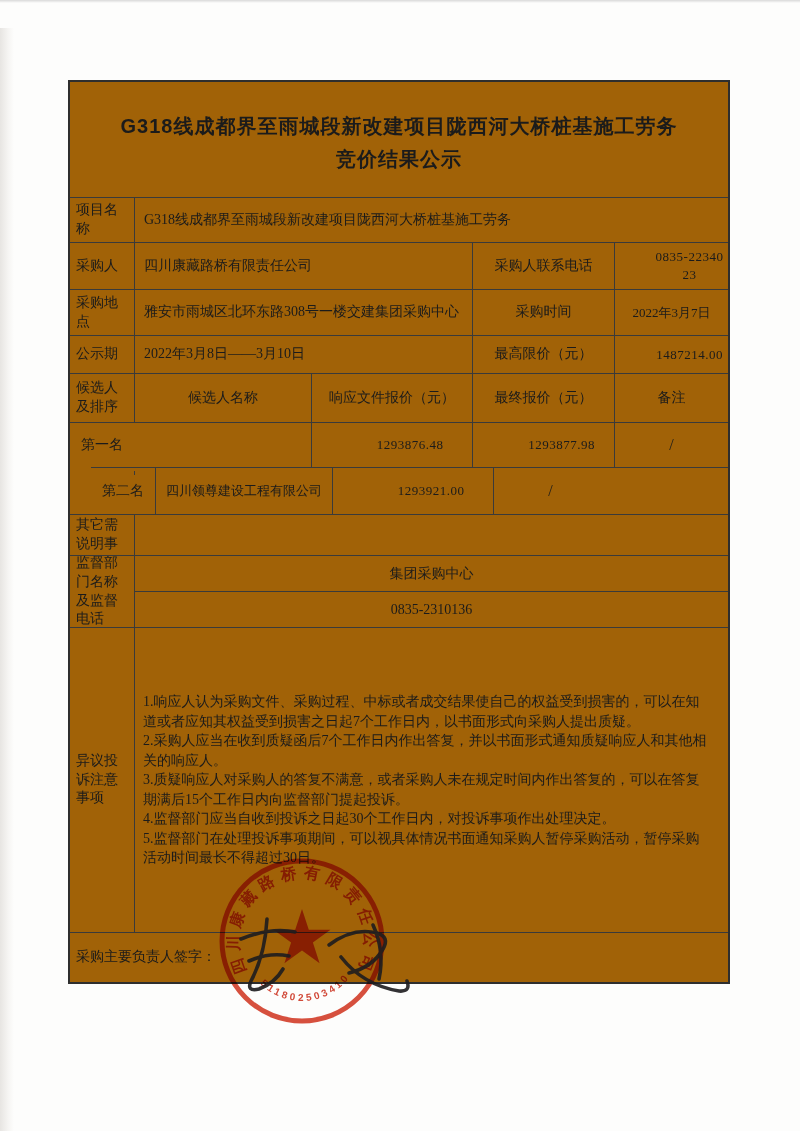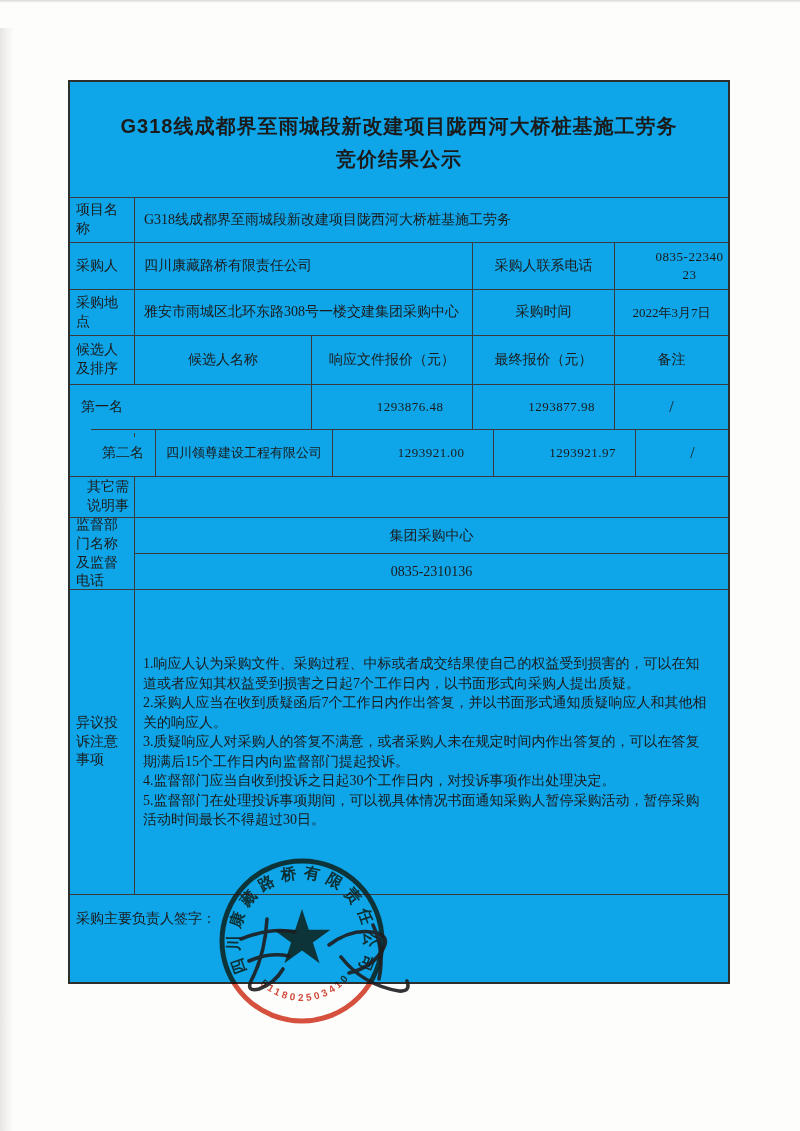--- a/index.html
+++ b/index.html
@@ -21,21 +21,21 @@
   .page .edge-top{
     position:absolute;left:0;top:0;width:100%;height:3px;
     background:linear-gradient(180deg,#d9d9d9,rgba(255,255,255,0));
     pointer-events:none;
   }
 
   .doc{
     position:absolute;left:68px;top:80px;width:658px;height:900px;
     border:2px solid #2e2e2e;box-sizing:content-box;
     display:flex;flex-direction:column;
-    background:#0ea5e9;
+    background:#a16207;
   }
   .row{display:flex;border-top:1.6px solid #3a3a3a;flex-shrink:0;box-sizing:border-box;}
   .row:first-child{border-top:none;}
   .c{
     border-left:1.6px solid #3a3a3a;box-sizing:border-box;
     display:flex;align-items:center;flex-shrink:0;
     font-size:14px;line-height:1.35;word-break:break-all;
     overflow:hidden;
   }
   .c:first-child{border-left:none;}
@@ -54,21 +54,21 @@
     font-weight:bold;font-size:20px;line-height:33px;letter-spacing:1px;
     padding-top:6px;
   }
   .h-project{height:45px;}
   .h-buyer{height:47px;}
   .h-location{height:46px;}
   .h-period{height:38px;}
   .h-candhdr{height:49px;}
   .h-cand1{height:45px;}
   .h-cand2{height:47px;margin-left:21px;}
-  .h-other{height:41px;text-align:right;}
+  .h-other{height:41px;}
   .h-supervise{height:72px;}
   .h-notice{height:305px;}
   .h-sign{height:50px;}
 
   .hdr{font-size:14px;}
   .stack{display:flex;flex-direction:column;flex:1;}
   .stack .sub{
     flex:1;display:flex;align-items:center;justify-content:center;
     text-align:center;font-size:14px;box-sizing:border-box;
   }
@@ -120,20 +120,26 @@
       <div class="c w5 ctr num">0835-2234023</div>
     </div>
 
     <div class="row h-location">
       <div class="c w1 lab">采购地点</div>
       <div class="c w23 val">雅安市雨城区北环东路308号一楼交建集团采购中心</div>
       <div class="c w4 ctr">采购时间</div>
       <div class="c w5 ctr" style="font-size:13px;">2022年3月7日</div>
     </div>
 
+    <div class="row h-period">
+      <div class="c w1 lab">公示期</div>
+      <div class="c w23 val">2022年3月8日——3月10日</div>
+      <div class="c w4 ctr">最高限价（元）</div>
+      <div class="c w5 ctr num">1487214.00</div>
+    </div>
 
     <div class="row h-candhdr hdr">
       <div class="c w1 lab">候选人及排序</div>
       <div class="c w2 ctr">候选人名称</div>
       <div class="c w3 ctr">响应文件报价（元）</div>
       <div class="c w4 ctr">最终报价（元）</div>
       <div class="c w5 ctr">备注</div>
     </div>
 
     <div class="row h-cand1">
@@ -141,21 +147,20 @@
       <div class="c w2 ctr" style="font-size:13px;margin-top:48px;">四川宝尔润建筑工程有限公司</div>
       <div class="c w3 ctr num">1293876.48</div>
       <div class="c w4 ctr num">1293877.98</div>
       <div class="c w5 ctr remark-slash">/</div>
     </div>
 
     <div class="row h-cand2">
       <div class="c w1 ctr">第二名</div>
       <div class="c w2 ctr" style="font-size:13px;">四川领尊建设工程有限公司</div>
       <div class="c w3 ctr num">1293921.00</div>
-      <div class="c w4 ctr num">1293921.97</div>
       <div class="c w5 ctr remark-slash">/</div>
     </div>
 
     <div class="row h-other">
       <div class="c w1 lab">其它需说明事</div>
       <div class="c wfull val"></div>
     </div>
 
     <div class="row h-supervise">
       <div class="c w1 lab">监督部门名称及监督电话</div>

